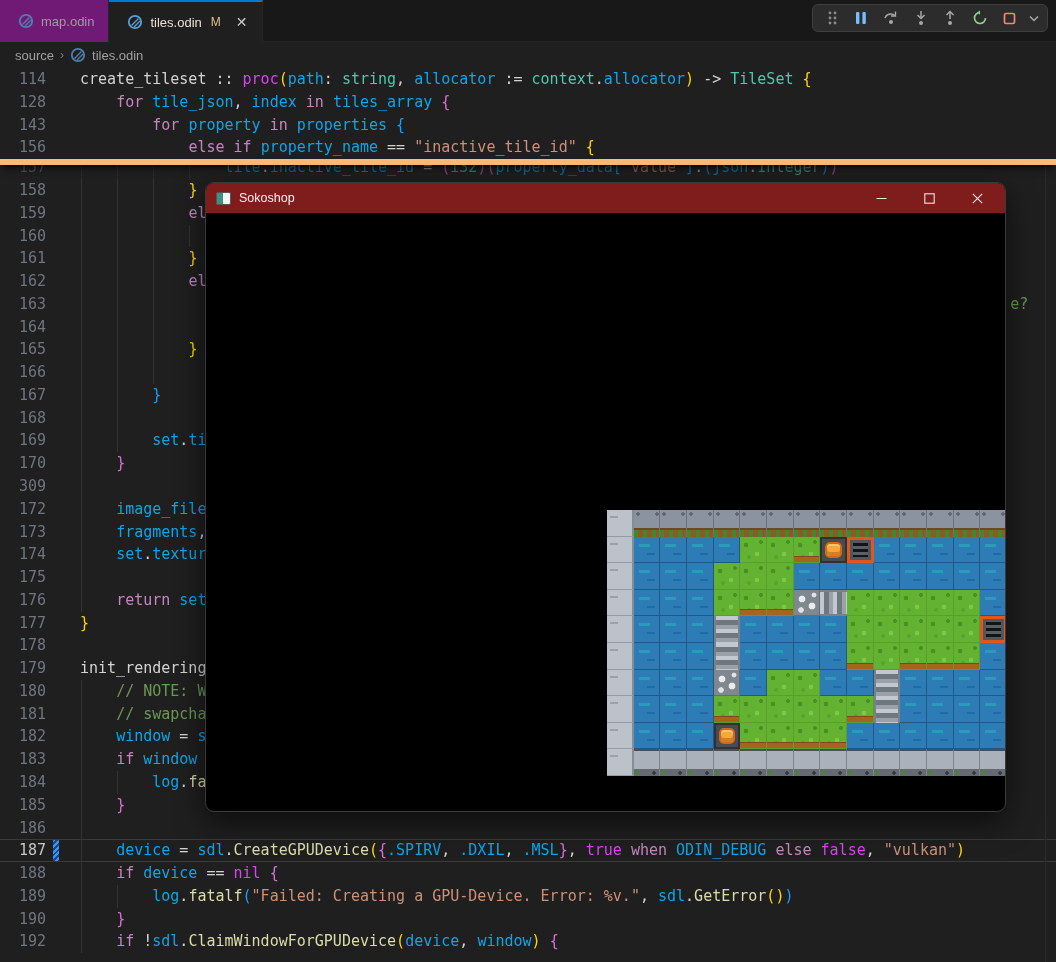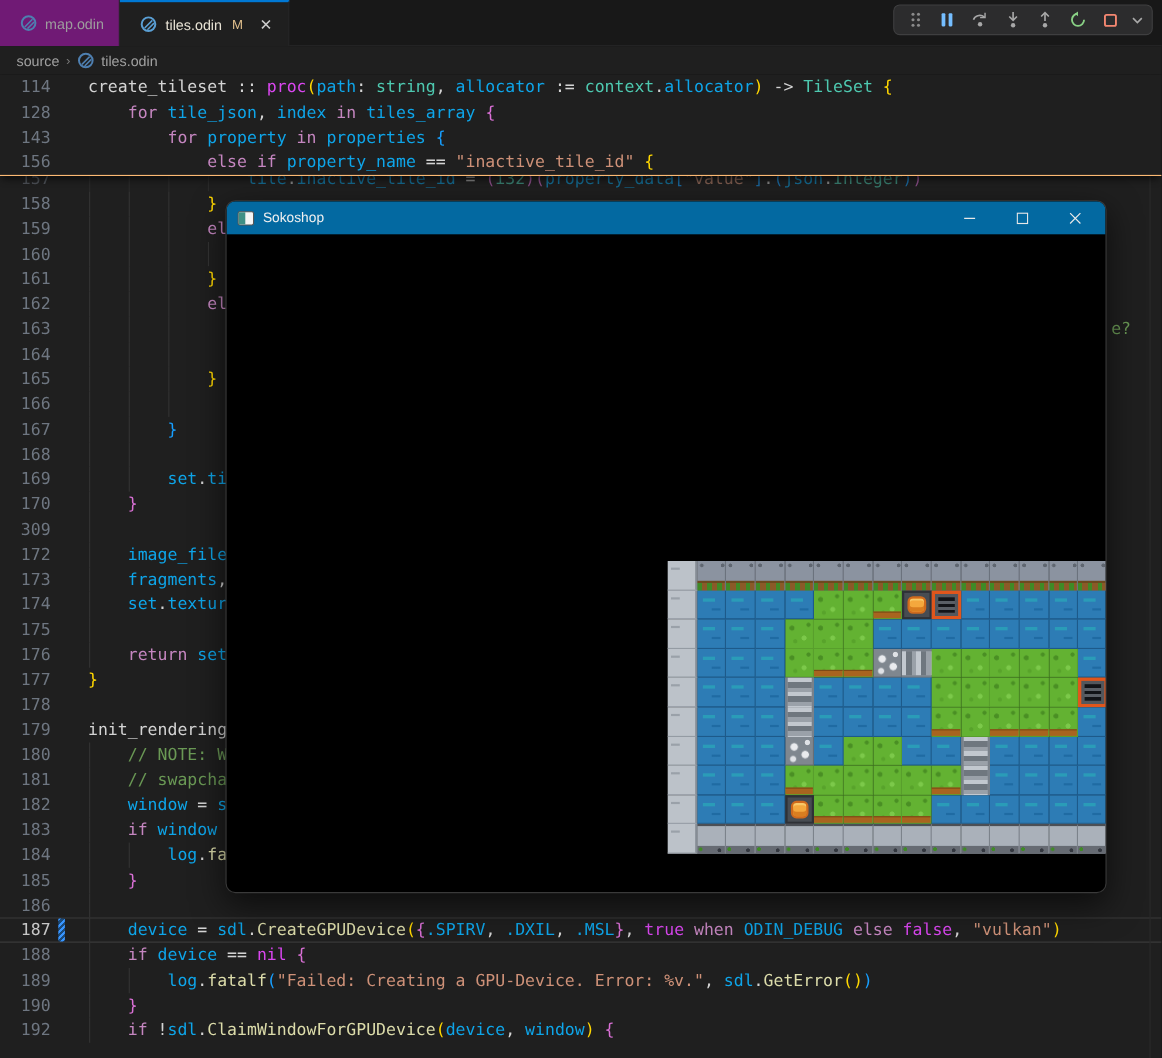--- a/index.html
+++ b/index.html
@@ -32,38 +32,38 @@
 
   
   .editor { position:absolute; left:0; top:68px; width:1056px; bottom:0; background:#1f1f1f;
             font-family:"DejaVu Sans Mono", monospace; font-size:15px; overflow:hidden; }
   .row { position:relative; height:22.77px; line-height:22.77px; display:flex; white-space:pre; }
   .num { width:46px; text-align:right; color:#6e7681; flex:none;
          font-family:"DejaVu Sans Mono", monospace; }
   .gut { width:34px; flex:none; position:relative; }
   .code { flex:1; color:#d4d4d4; }
   .sticky { position:relative; z-index:5; background:#1f1f1f;
-            box-shadow:0 5px 7px -2px rgba(0,0,0,.65); border-bottom:1px solid #fdba74; }
+            box-shadow:0 5px 7px -2px rgba(0,0,0,.65); border-bottom:6px solid #fdba74; }
   .dim { height:14px; overflow:hidden; opacity:.55; }
   .dim > * { position:relative; top:-9px; }
   .gd { position:absolute; top:0; bottom:0; width:1px; background:#333333; }
   .cur { box-shadow:inset 0 1px 0 #3a3a3a, inset 0 -1px 0 #3a3a3a; }
   .cur .num { color:#c6c6c6; }
   .mark { position:absolute; left:7px; top:1px; bottom:1px; width:6px; border-radius:1px;
           background:repeating-linear-gradient(135deg,#3794ff 0 2px,#1a4a7a 2px 4px); }
   .kw{color:#C586C0} .kb{color:#d946ef} .ty{color:#4EC9B0} .va{color:#0ea5e9}
   .fn{color:#DCDCAA} .st{color:#CE9178} .cm{color:#6A9955} .pl{color:#d4d4d4}
   .b1{color:#ffd700} .b2{color:#da70d6} .b3{color:#179fff}
   .editor-edge { position:absolute; top:68px; bottom:0; left:1045px; width:1px; background:#2a2a2a; }
 
   
   .gamewin { position:absolute; left:205px; top:182px; width:801px; height:630px;
              background:#000; border:1px solid #3a3a3a; border-radius:9px; z-index:20;
              box-shadow:0 10px 30px rgba(0,0,0,.6); overflow:hidden; }
-  .wtitle { height:30px; background:#0369a1; display:flex; align-items:center;
+  .wtitle { height:30px; background:#7f1d1d; display:flex; align-items:center;
             padding:0 8px 0 10px; gap:8px; }
   .wtitle .txt { color:#f0f0f0; font-size:12.5px; flex:1; }
   .appicon { width:15px; height:13px; background:#f5f5f5; border:1px solid #555;
              border-radius:2px; position:relative; flex:none; }
   .appicon::after { content:''; position:absolute; left:0; top:0; bottom:0; width:6px;
                     background:#3f8f85; }
   .wbtn { width:40px; height:26px; display:flex; align-items:center; justify-content:center;
           color:#e8e8e8; cursor:pointer; }
 
   

